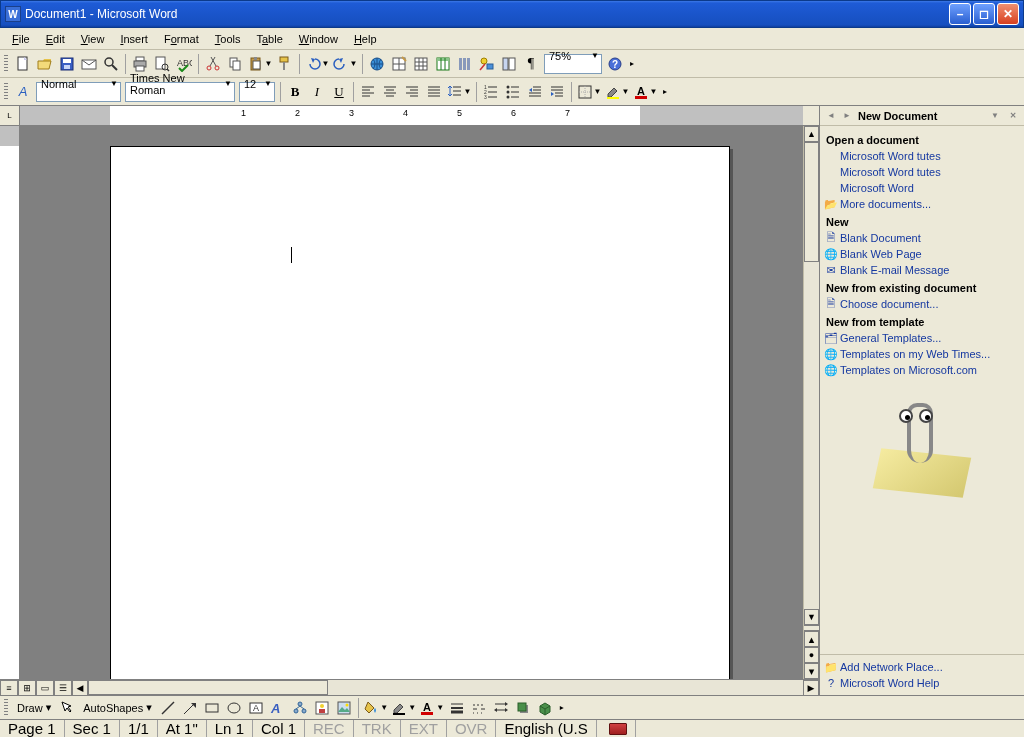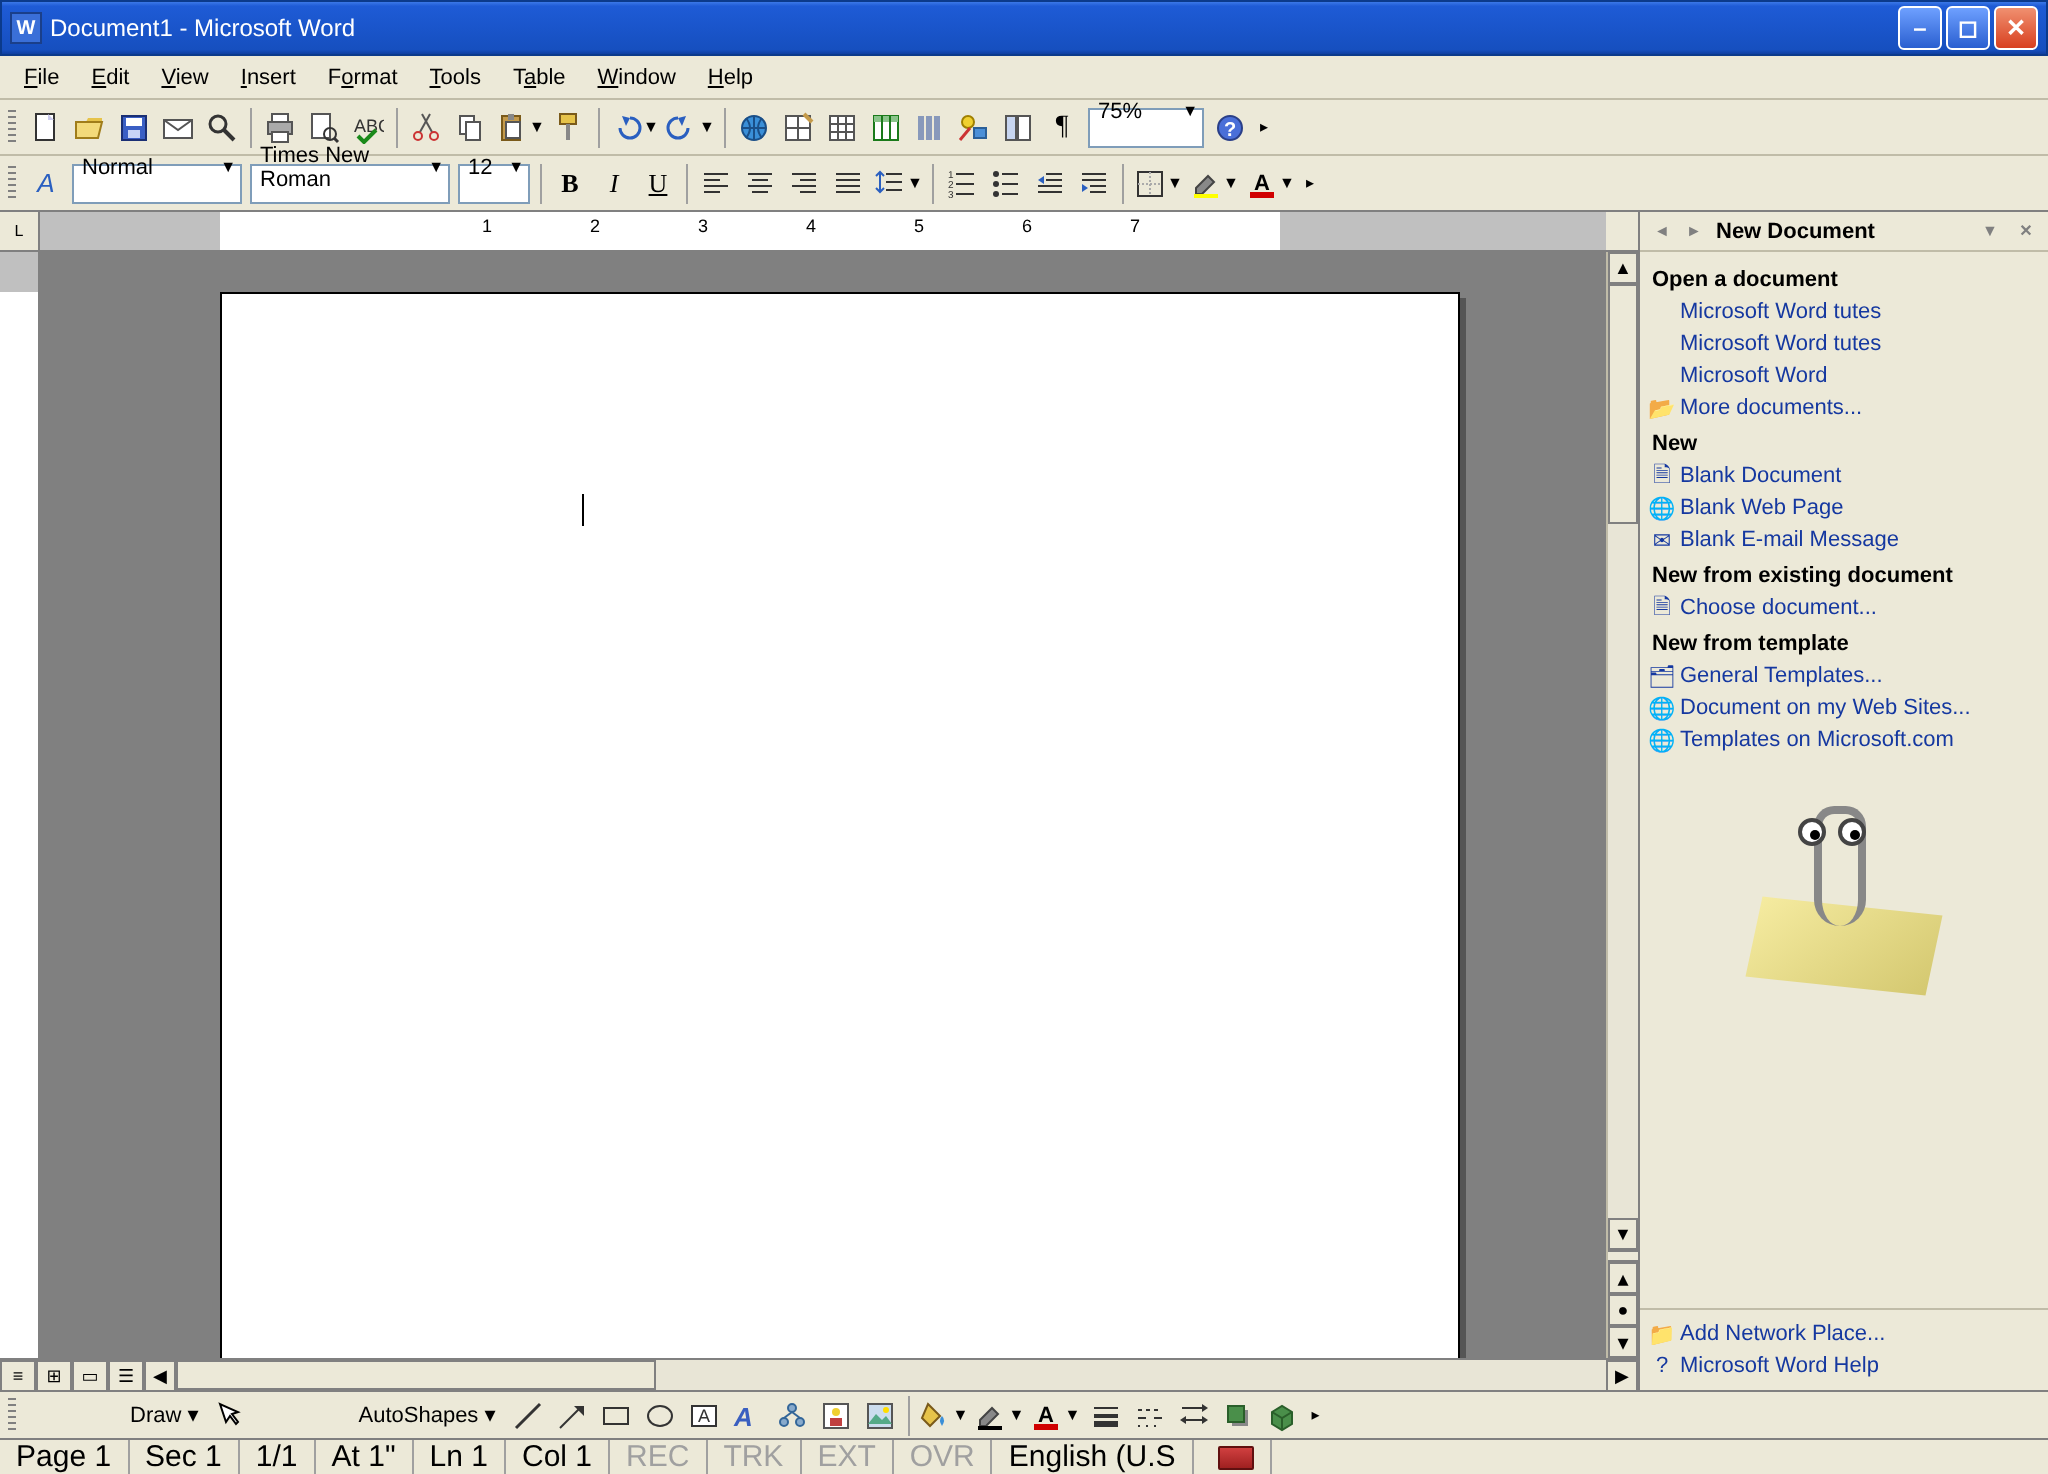--- a/index.html
+++ b/index.html
@@ -25,21 +25,21 @@
 .toolbar { background:#ece9d8; height:28px; display:flex; align-items:center; padding:0 4px; border-bottom:1px solid #c0bca8;}
 .toolbar.toolbar2 { border-bottom:1px solid #808080;}
 .grip { width:4px; height:18px; margin-right:4px; background:repeating-linear-gradient(#808080 0 1px,#ece9d8 1px 3px);}
 .tbtn { width:22px; height:22px; border:1px solid transparent; display:flex; align-items:center; justify-content:center; cursor:pointer; font-size:13px; position:relative;}
 .tsep { width:1px; height:20px; background:#a0a0a0; margin:0 3px;}
 .tdrop { width:28px; display:flex; align-items:center;}
 .tdrop .arrow {font-size:8px; margin-left:1px;}
 .combo { height:20px; border:1px solid #7f9db9; background:#fff; display:flex; align-items:center; padding:0 2px 16px 4px; margin:0 2px; cursor:pointer;}
 .combo .arrow { margin-left:auto; font-size:8px; padding-left:4px;}
 .combo.style { width:85px;}
-.combo.font  { width:100px;}
+.combo.font  { width:110px;}
 .combo.size  { width:36px;}
 .combo.zoom  { width:58px;}
 svg.ico { width:16px; height:16px; }
 
 
 .workspace { display:flex; height:calc(737px - 28px - 22px - 28px - 28px - 24px - 18px); }
 .left-pane { flex:0 0 calc(1024px - 205px); display:flex; flex-direction:column; position:relative; }
 .right-pane { flex:0 0 205px; border-left:1px solid #808080; background:#ece9d8; display:flex; flex-direction:column; }
 
 
@@ -84,21 +84,21 @@
 .clippy-zone { height:140px; display:flex; align-items:center; justify-content:center;}
 .clippy { width:70px; height:90px; position:relative;}
 .clippy .paper { position:absolute; bottom:0; left:-10px; width:90px; height:40px; background:linear-gradient(135deg,#f5eba0,#d4c870); transform:skew(-12deg,6deg);}
 .clippy .clip { position:absolute; left:20px; top:0; width:26px; height:60px; border:4px solid #888; border-radius:14px 14px 18px 18px; border-bottom:none; background:transparent;}
 .clippy .eye { position:absolute; width:14px; height:14px; background:#fff; border:2px solid #444; border-radius:50%;}
 .clippy .eye.l{ left:12px; top:6px;} .clippy .eye.r{ left:32px; top:6px;}
 .clippy .pupil{ position:absolute; width:5px; height:5px; background:#000; border-radius:50%; left:4px; top:4px;}
 
 
 .drawbar { height:24px; background:#ece9d8; border-top:1px solid #808080; display:flex; align-items:center; padding:0 4px;}
-.drawbar .textbtn { padding:0 4px; height:20px; display:flex; align-items:center; cursor:pointer; border:1px solid transparent;margin-left:48px;}
+.drawbar .textbtn { padding:0 4px; height:20px; display:flex; align-items:center; cursor:pointer; border:1px solid transparent;}
 
 
 .statusbar { height:18px; background:#ece9d8; border-top:1px solid #808080; display:flex; align-items:center; font-size:15px;}
 .statusbar .cell { padding:0 8px; border-right:1px solid #a0a0a0; height:100%; display:flex; align-items:center;}
 .statusbar .dim { color:#a0a0a0;}
 .bookicon { width:18px; height:12px; background:linear-gradient(#d04040,#a02020); border:1px solid #601010; border-radius:1px; margin-left:4px;}
 </style>
 </head>
 <body>
 
@@ -520,21 +520,21 @@
           <span>Choose document...</span>
         </div>
 
       <div class="tp-head">New from template</div>
       <div class="tp-link">
           <span class="smicon">🗂</span>
           <span>General Templates...</span>
         </div>
       <div class="tp-link">
           <span class="smicon">🌐</span>
-          <span>Document on my Web Sites...</span>
+          <span>Templates on my Web Times...</span>
         </div>
       <div class="tp-link">
           <span class="smicon">🌐</span>
           <span>Templates on Microsoft.com</span>
         </div>
 
       <div class="clippy-zone">
         <div class="clippy">
           <div class="paper"></div>
           <div class="clip"></div>

